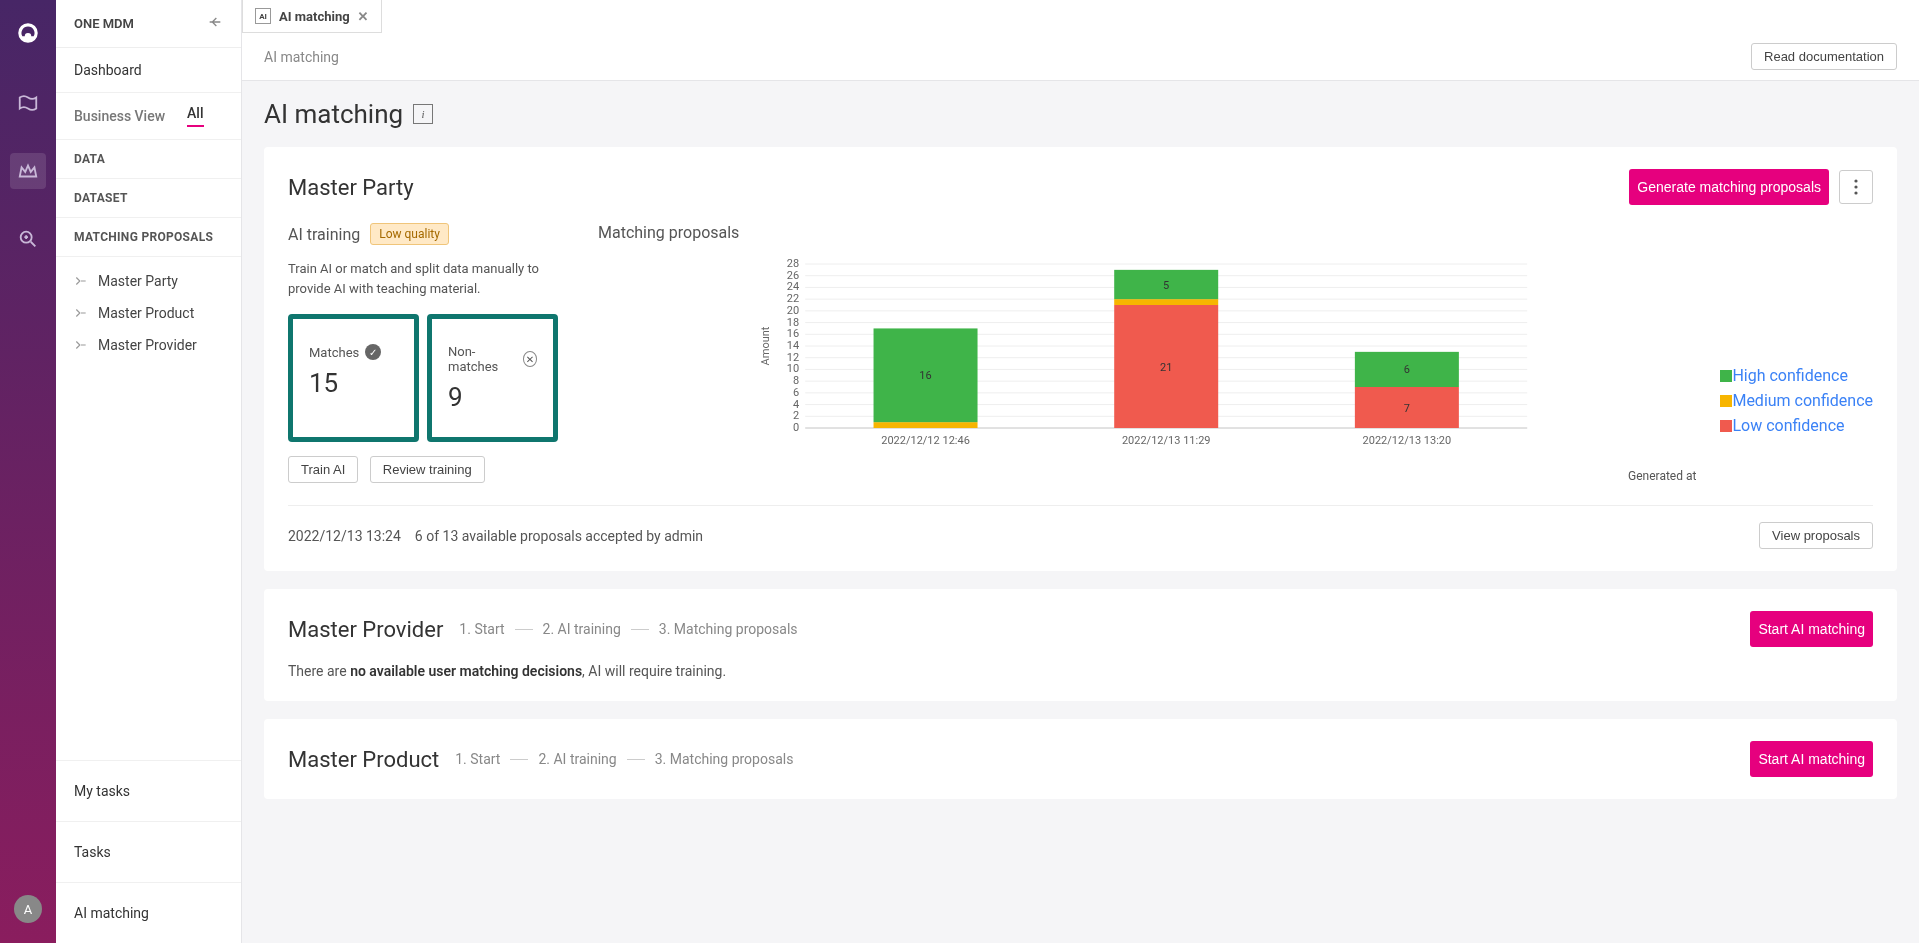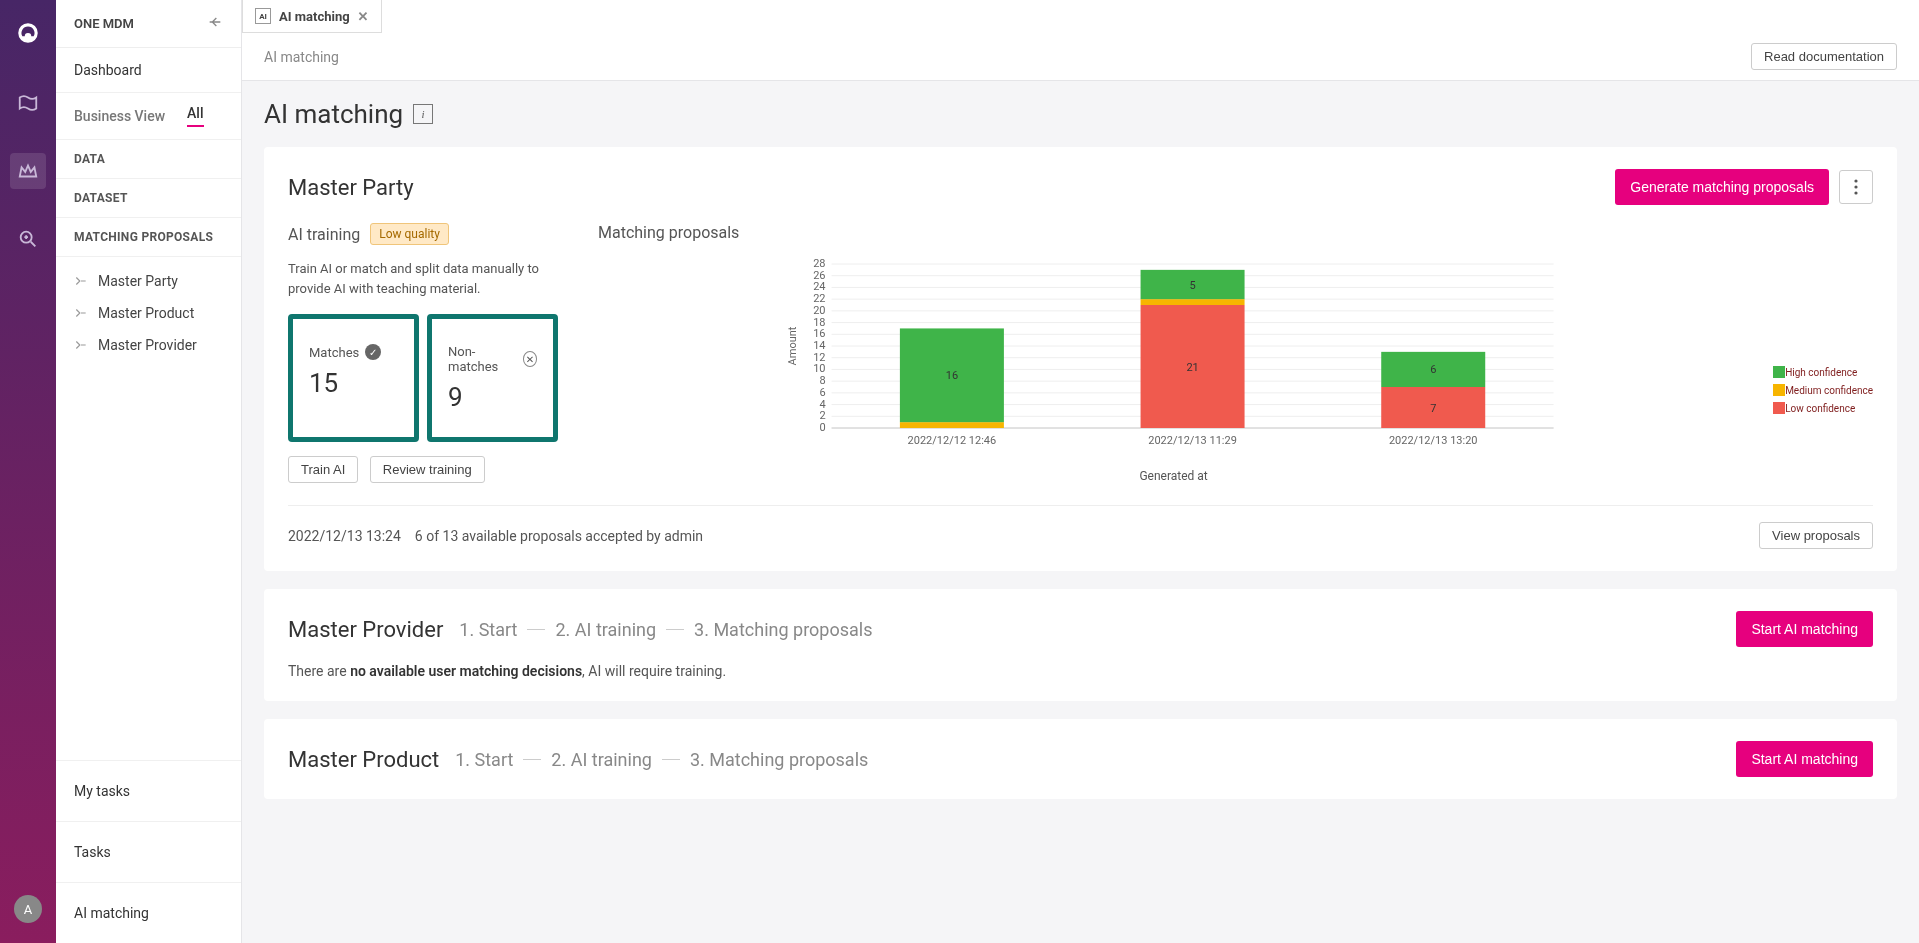--- a/index.html
+++ b/index.html
@@ -43,53 +43,53 @@
 
 .page-title-row { padding: 18px 22px; background: #f5f5f7; }
 .page-title { font-size: 26px; font-weight: 400; color: #333; display: flex; align-items: center; gap: 10px; }
 .info-icon { width: 20px; height: 20px; border: 1px solid #777; display: inline-flex; align-items: center; justify-content: center; font-size: 11px; font-family: serif; font-style: italic; color: #555; }
 
 .content { padding: 0 22px 22px; background: #f5f5f7; overflow-y: auto; flex: 1; }
 .card { background: #fff; border-radius: 4px; padding: 22px 24px; margin-bottom: 18px; }
 .card-header { display: flex; align-items: center; justify-content: space-between; margin-bottom: 18px; }
 .card-title { font-size: 22px; color: #333; }
 .card-actions { display: flex; gap: 10px; align-items: center; }
-.btn-primary { background: #e6007e; color: #fff; border: none; padding: 10px 15px; border-radius: 3px; font-size: 14px; cursor: pointer; }
+.btn-primary { background: #e6007e; color: #fff; border: none; padding: 10px 8px; border-radius: 3px; font-size: 14px; cursor: pointer; }
 .btn-icon { width: 34px; height: 34px; border: 1px solid #ccc; background: #fff; border-radius: 3px; display: flex; align-items: center; justify-content: center; cursor: pointer; }
 
 .party-body { display: flex; gap: 40px; align-items: flex-start; }
 .training-col { width: 270px; }
 .training-header { display: flex; align-items: center; gap: 10px; margin-bottom: 14px; }
 .training-title { font-size: 16px; color: #555; }
 .badge-low { background: #ffe9c6; border: 1px solid #f0c57a; color: #a56a00; font-size: 12px; padding: 3px 8px; border-radius: 3px; }
 .training-desc { font-size: 13px; color: #555; line-height: 1.5; margin-bottom: 16px; }
 .metric-row { display: flex; gap: 8px; margin-bottom: 14px; }
 .metric-box { border: 5px solid #0f766e; border-radius: 4px; padding: 25px 16px; flex: 1; }
 .metric-label { display: flex; align-items: center; gap: 6px; font-size: 13px; color: #555; margin-bottom: 8px; }
 .metric-icon { width: 16px; height: 16px; border-radius: 50%; background: #666; color: #fff; display: inline-flex; align-items: center; justify-content: center; font-size: 10px; }
 .metric-value { font-size: 26px; color: #333; }
 .btn-sm { border: 1px solid #ccc; background: #fff; padding: 5px 12px; border-radius: 3px; font-size: 13px; color: #444; cursor: pointer; margin-right: 8px; }
 
 .chart-col { flex: 1; }
 .chart-title { font-size: 16px; color: #555; margin-bottom: 14px; }
 .chart-wrap { display: flex; align-items: flex-start; gap: 24px; }
 .chart-area { flex: 1; position: relative; }
 .chart-svg { width: 100%; height: 200px; }
-.chart-xlabel { text-align: center; font-size: 12px; color: #555; margin-top: 10px; }
+.chart-xlabel { text-align: right; font-size: 12px; color: #555; margin-top: 10px; }
 .legend { display: flex; flex-direction: column; gap: 6px; margin-top: 110px; }
-.legend-item { display: flex; align-items: center; font-size: 10px; color: #7f1d1d; }
+.legend-item { display: flex; align-items: center; font-size: 16px; color: #3b82f6; }
 .legend-sw { width: 12px; height: 12px; }
 
 .proposals-row { display: flex; align-items: center; justify-content: space-between; margin-top: 22px; padding-top: 16px; border-top: 1px solid #eee; }
 .proposals-info { display: flex; gap: 14px; font-size: 14px; color: #555; }
 
 .subcard-header { display: flex; align-items: center; justify-content: space-between; }
 .subcard-left { display: flex; align-items: center; gap: 16px; }
 .subcard-title { font-size: 22px; color: #333; }
-.steps { display: flex; align-items: center; gap: 10px; font-size: 18px; color: #888; }
+.steps { display: flex; align-items: center; gap: 10px; font-size: 14px; color: #888; }
 .step { white-space: nowrap; }
 .step-sep { width: 18px; border-top: 1px solid #ccc; }
 .subcard-body { margin-top: 16px; font-size: 14px; color: #555; }
 .subcard-body b { color: #333; font-weight: 600; }
 
 .axis-text { font-size: 11px; fill: #666; }
 .ylabel { font-size: 11px; fill: #666; }
 .grid-line { stroke: #eee; stroke-width: 1; }
 .axis-line { stroke: #ccc; stroke-width: 1; }
 .bar-label { font-size: 11px; fill: #333; text-anchor: middle; }

